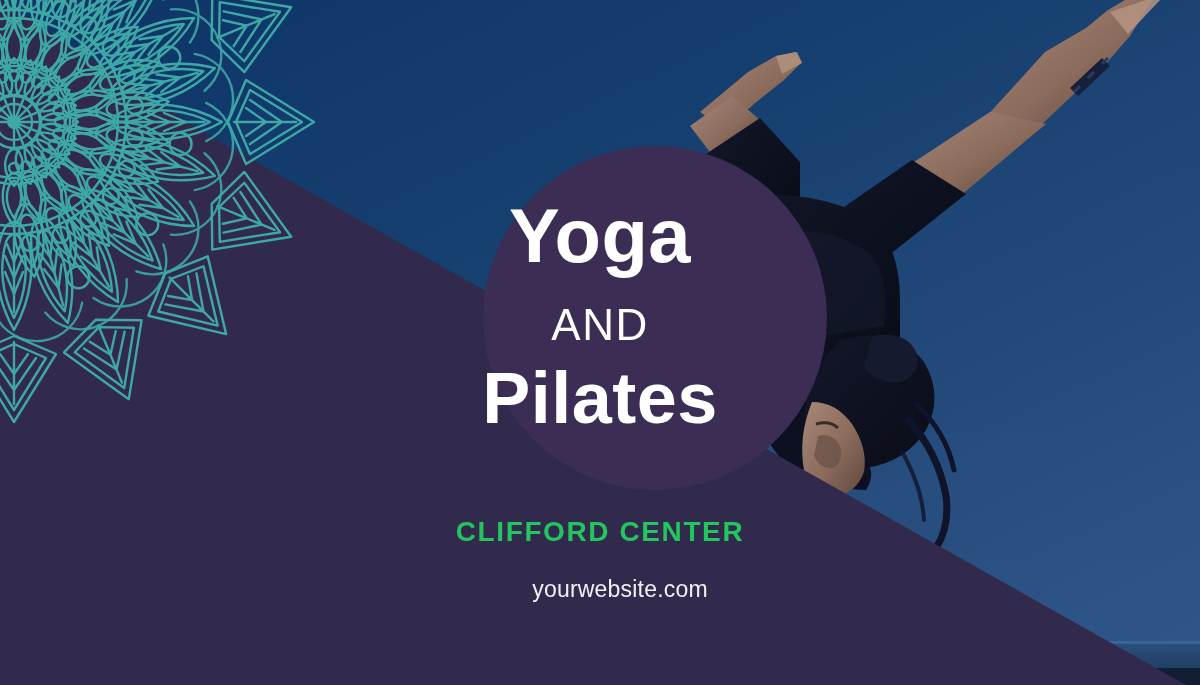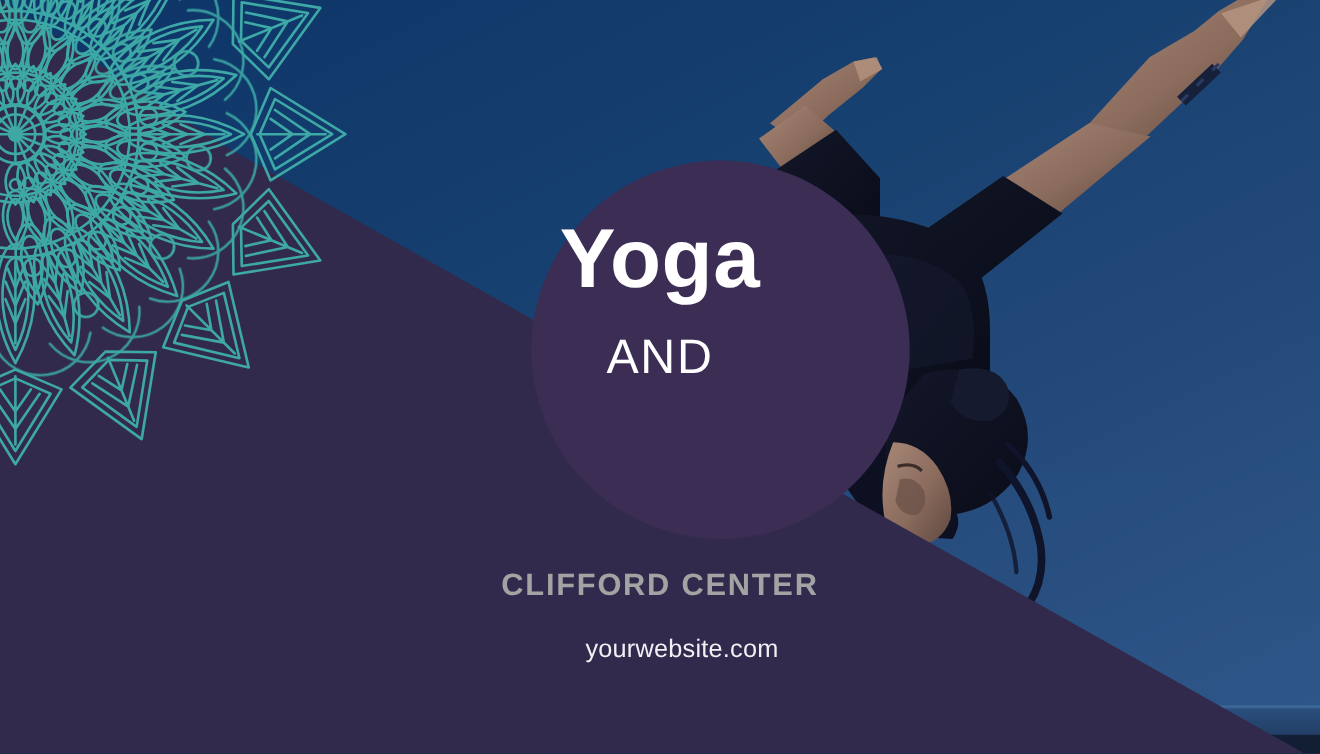--- a/index.html
+++ b/index.html
@@ -60,21 +60,21 @@
     font-size: 72px;
     font-weight: bold;
     letter-spacing: 0.5px;
     line-height: 1;
   }
   #center-name {
     top: 518px;
     font-size: 28px;
     font-weight: bold;
     letter-spacing: 1.6px;
-    color: #a3a3a3;
+    color: #22c55e;
     line-height: 1;
   }
   #website {
     top: 578px;
     font-size: 23px;
     font-weight: 400;
     letter-spacing: 0.2px;
     color: #f2f0f5;
     line-height: 1;
     padding-left: 20px;
@@ -379,17 +379,18 @@
         <path d="M0 0 L0 -24" transform="rotate(-67.5)"></path>
         <path d="M0 0 L0 -24" transform="rotate(-90)"></path>
       </g>
       <circle cx="0" cy="0" r="7" fill="#3da8a5" stroke="none"></circle>
     </g>
   </svg>
 
   <div id="text-block">
     <div class="tx" id="title-yoga">Yoga</div>
     <div class="tx" id="title-and">AND</div>
+    <div class="tx" id="title-pilates">Pilates</div>
     <div class="tx" id="center-name">CLIFFORD CENTER</div>
     <div class="tx" id="website">yourwebsite.com</div>
   </div>
 
 </div>
 
 </body></html>

